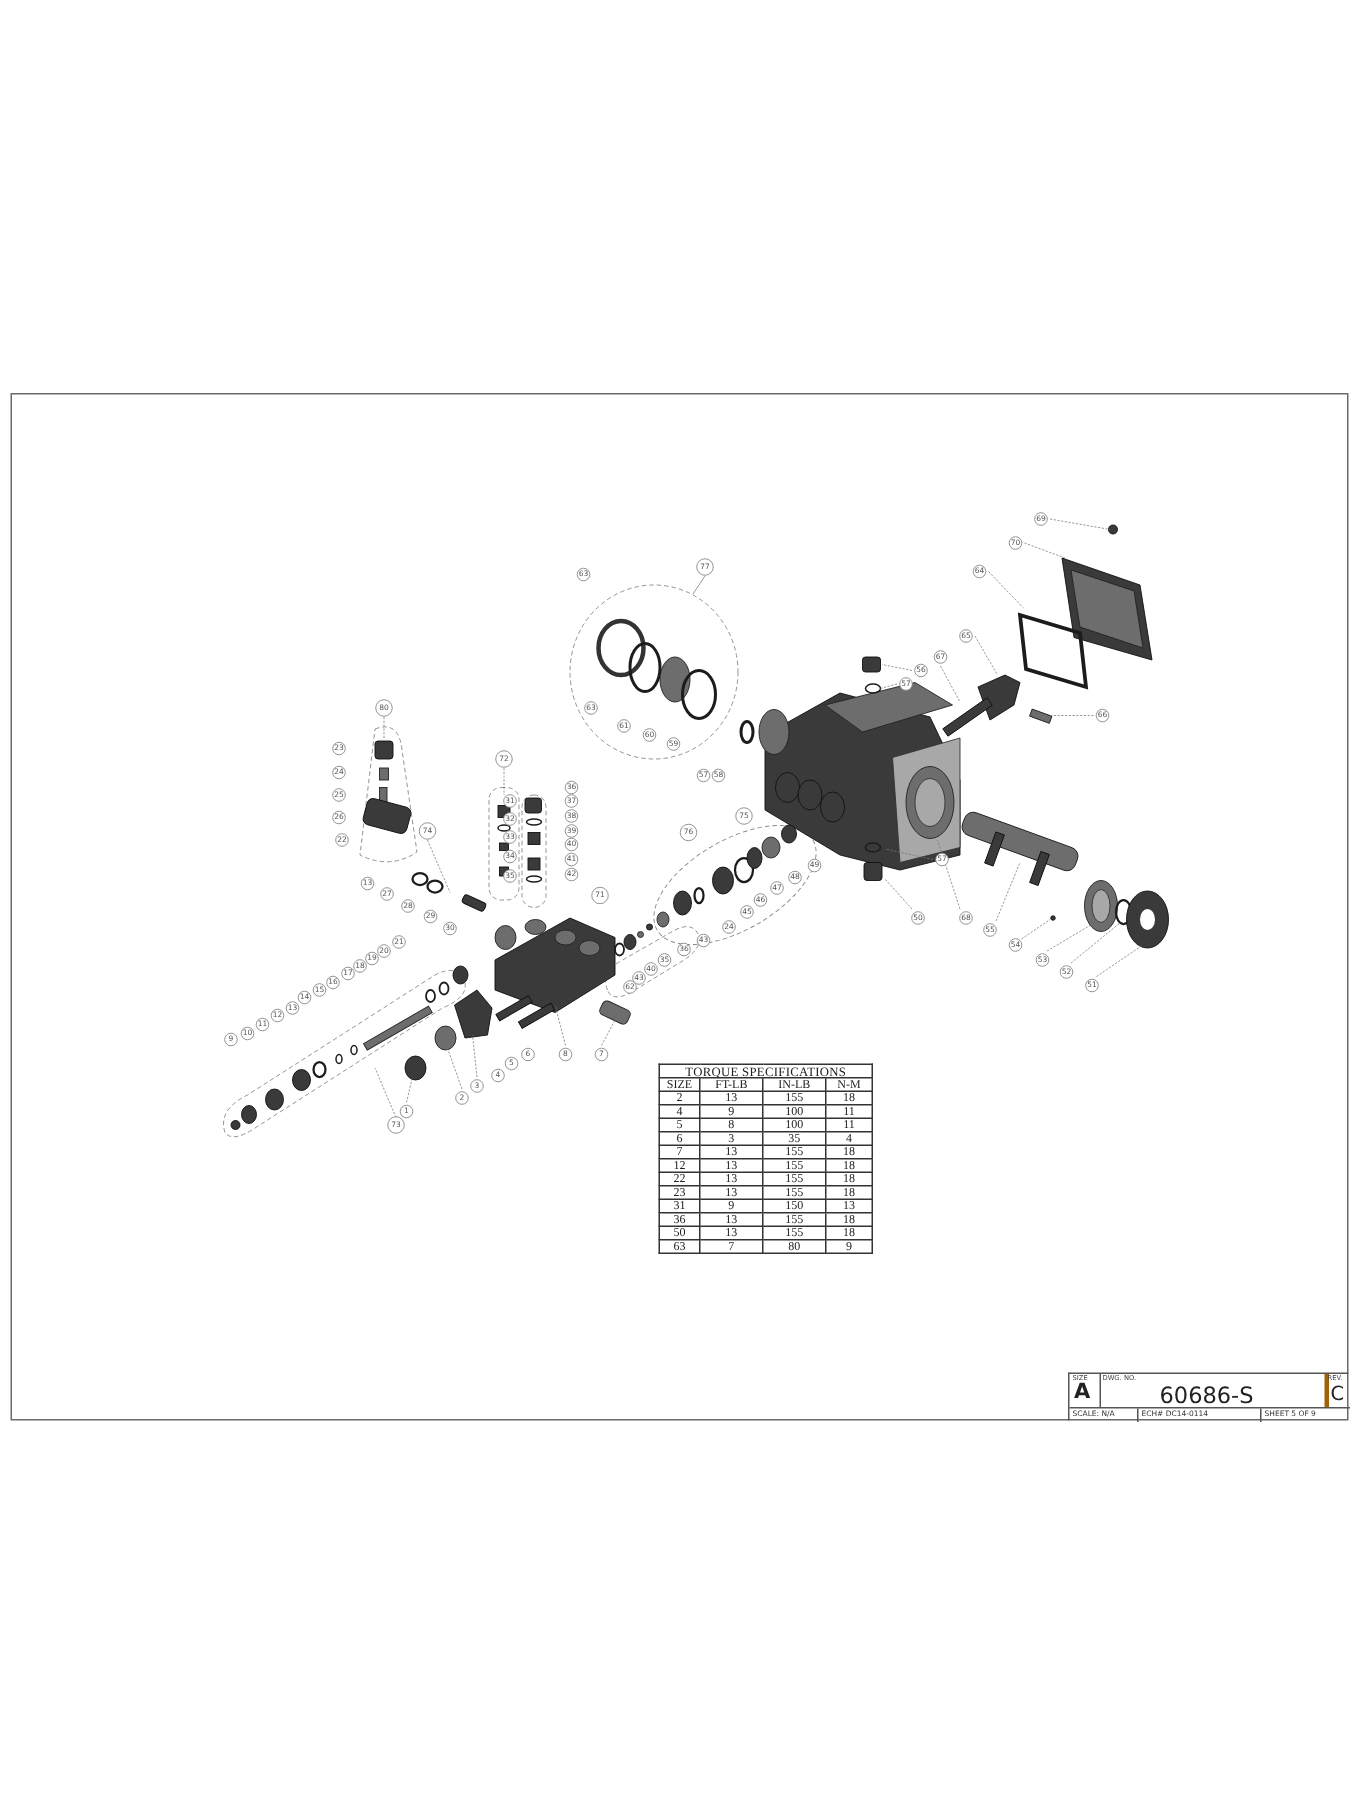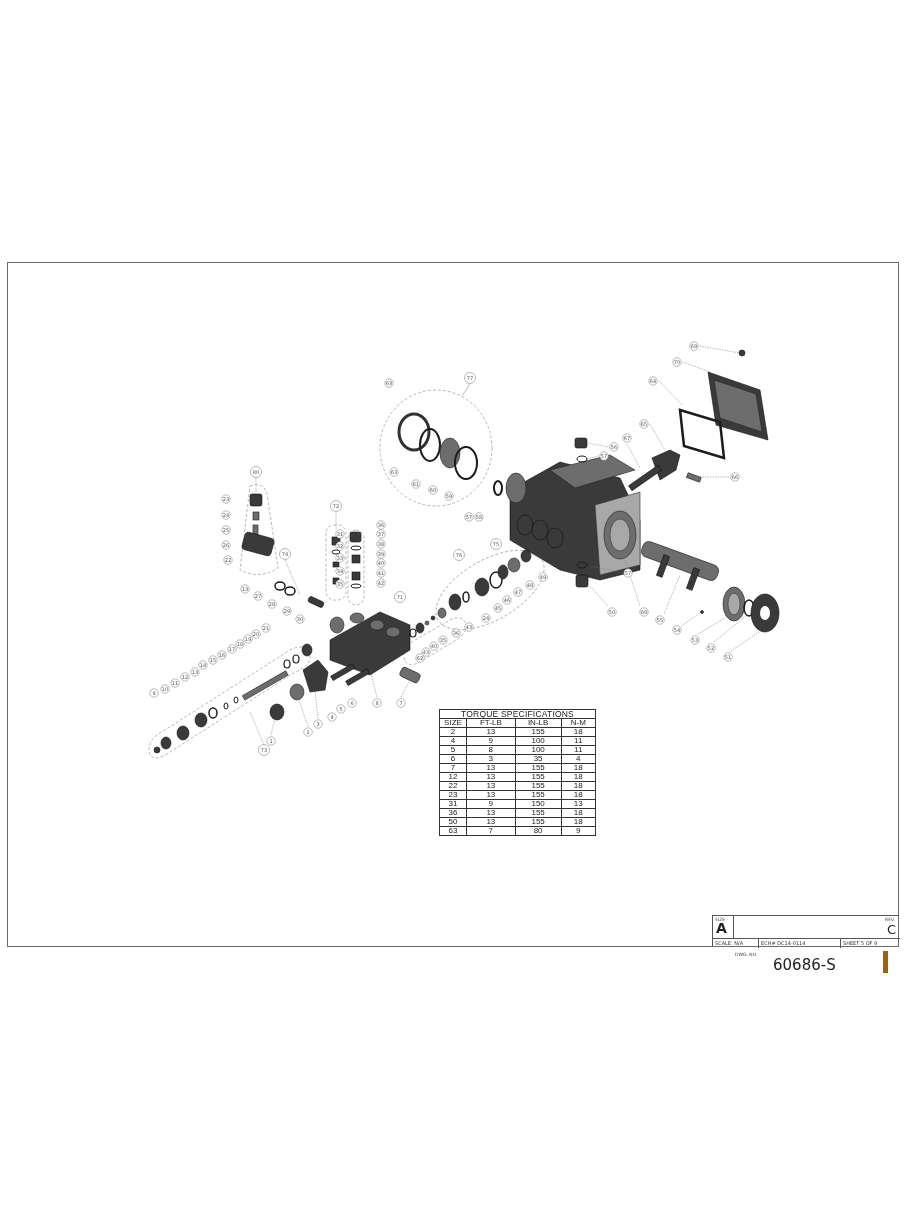--- a/index.html
+++ b/index.html
@@ -10,29 +10,29 @@
   .callout-circle { fill:#fff; stroke:#888; stroke-width:0.6; }
   .leader { stroke:#777; stroke-width:0.5; stroke-dasharray:1.5 1; fill:none; }
   .solidleader { stroke:#777; stroke-width:0.5; fill:none; }
   .part { fill:#3a3a3a; stroke:#111; stroke-width:0.6; }
   .part-mid { fill:#6d6d6d; stroke:#222; stroke-width:0.6; }
   .part-light { fill:#a8a8a8; stroke:#333; stroke-width:0.6; }
   .ring { fill:none; stroke:#1c1c1c; stroke-width:2; }
   .group-outline { fill:none; stroke:#888; stroke-width:0.6; stroke-dasharray:3 2; }
 
   
-  .torque { position:absolute; left:439px; top:709px; width:157px; border-collapse:collapse; font-family:Liberation Sans, sans-serif; color:#222; }
+  .torque { position:absolute; left:439px; top:709px; width:143px; border-collapse:collapse; font-family:Liberation Serif, serif; color:#222; }
   .torque th, .torque td { border:1px solid #333; padding:0; line-height:8px; font-size:8px; font-weight:normal; text-align:center; height:8px; }
   .torque .ttitle { font-size:8.5px; letter-spacing:0.2px; }
   .torque td:first-child, .torque th:first-child { width:26px; }
 
   
   .titleblock { position:absolute; left:712px; top:915px; width:187px; height:32px; border-left:1px solid #555; border-top:1px solid #555; box-sizing:border-box; font-family:"DejaVu Sans", sans-serif; color:#222; }
   .tb-size { position:absolute; left:0; top:0; width:20px; height:22px; border-right:1px solid #555; }
-  .tb-dwg { position:absolute; left:20px; top:0; width:150px; height:22px; border-right:5px solid #a16207;margin-top:35px; }
+  .tb-dwg { position:absolute; left:20px; top:0; width:150px; height:22px; border-right:3px solid #a16207; }
   .tb-rev { position:absolute; left:170px; top:0; width:17px; height:22px; }
   .tb-bottom { position:absolute; left:0; top:22px; width:187px; height:10px; border-top:1px solid #555; }
   .tb-small { font-size:4.5px; position:absolute; left:2px; top:1px; color:#444; }
   .tb-big { position:absolute; font-size:15px; }
   .tb-cell { position:absolute; top:0; height:9px; font-size:5px; line-height:9px; color:#333; padding-left:2px; box-sizing:border-box; }
 </style>
 </head>
 <body>
 
 <div class="sheet"></div>

